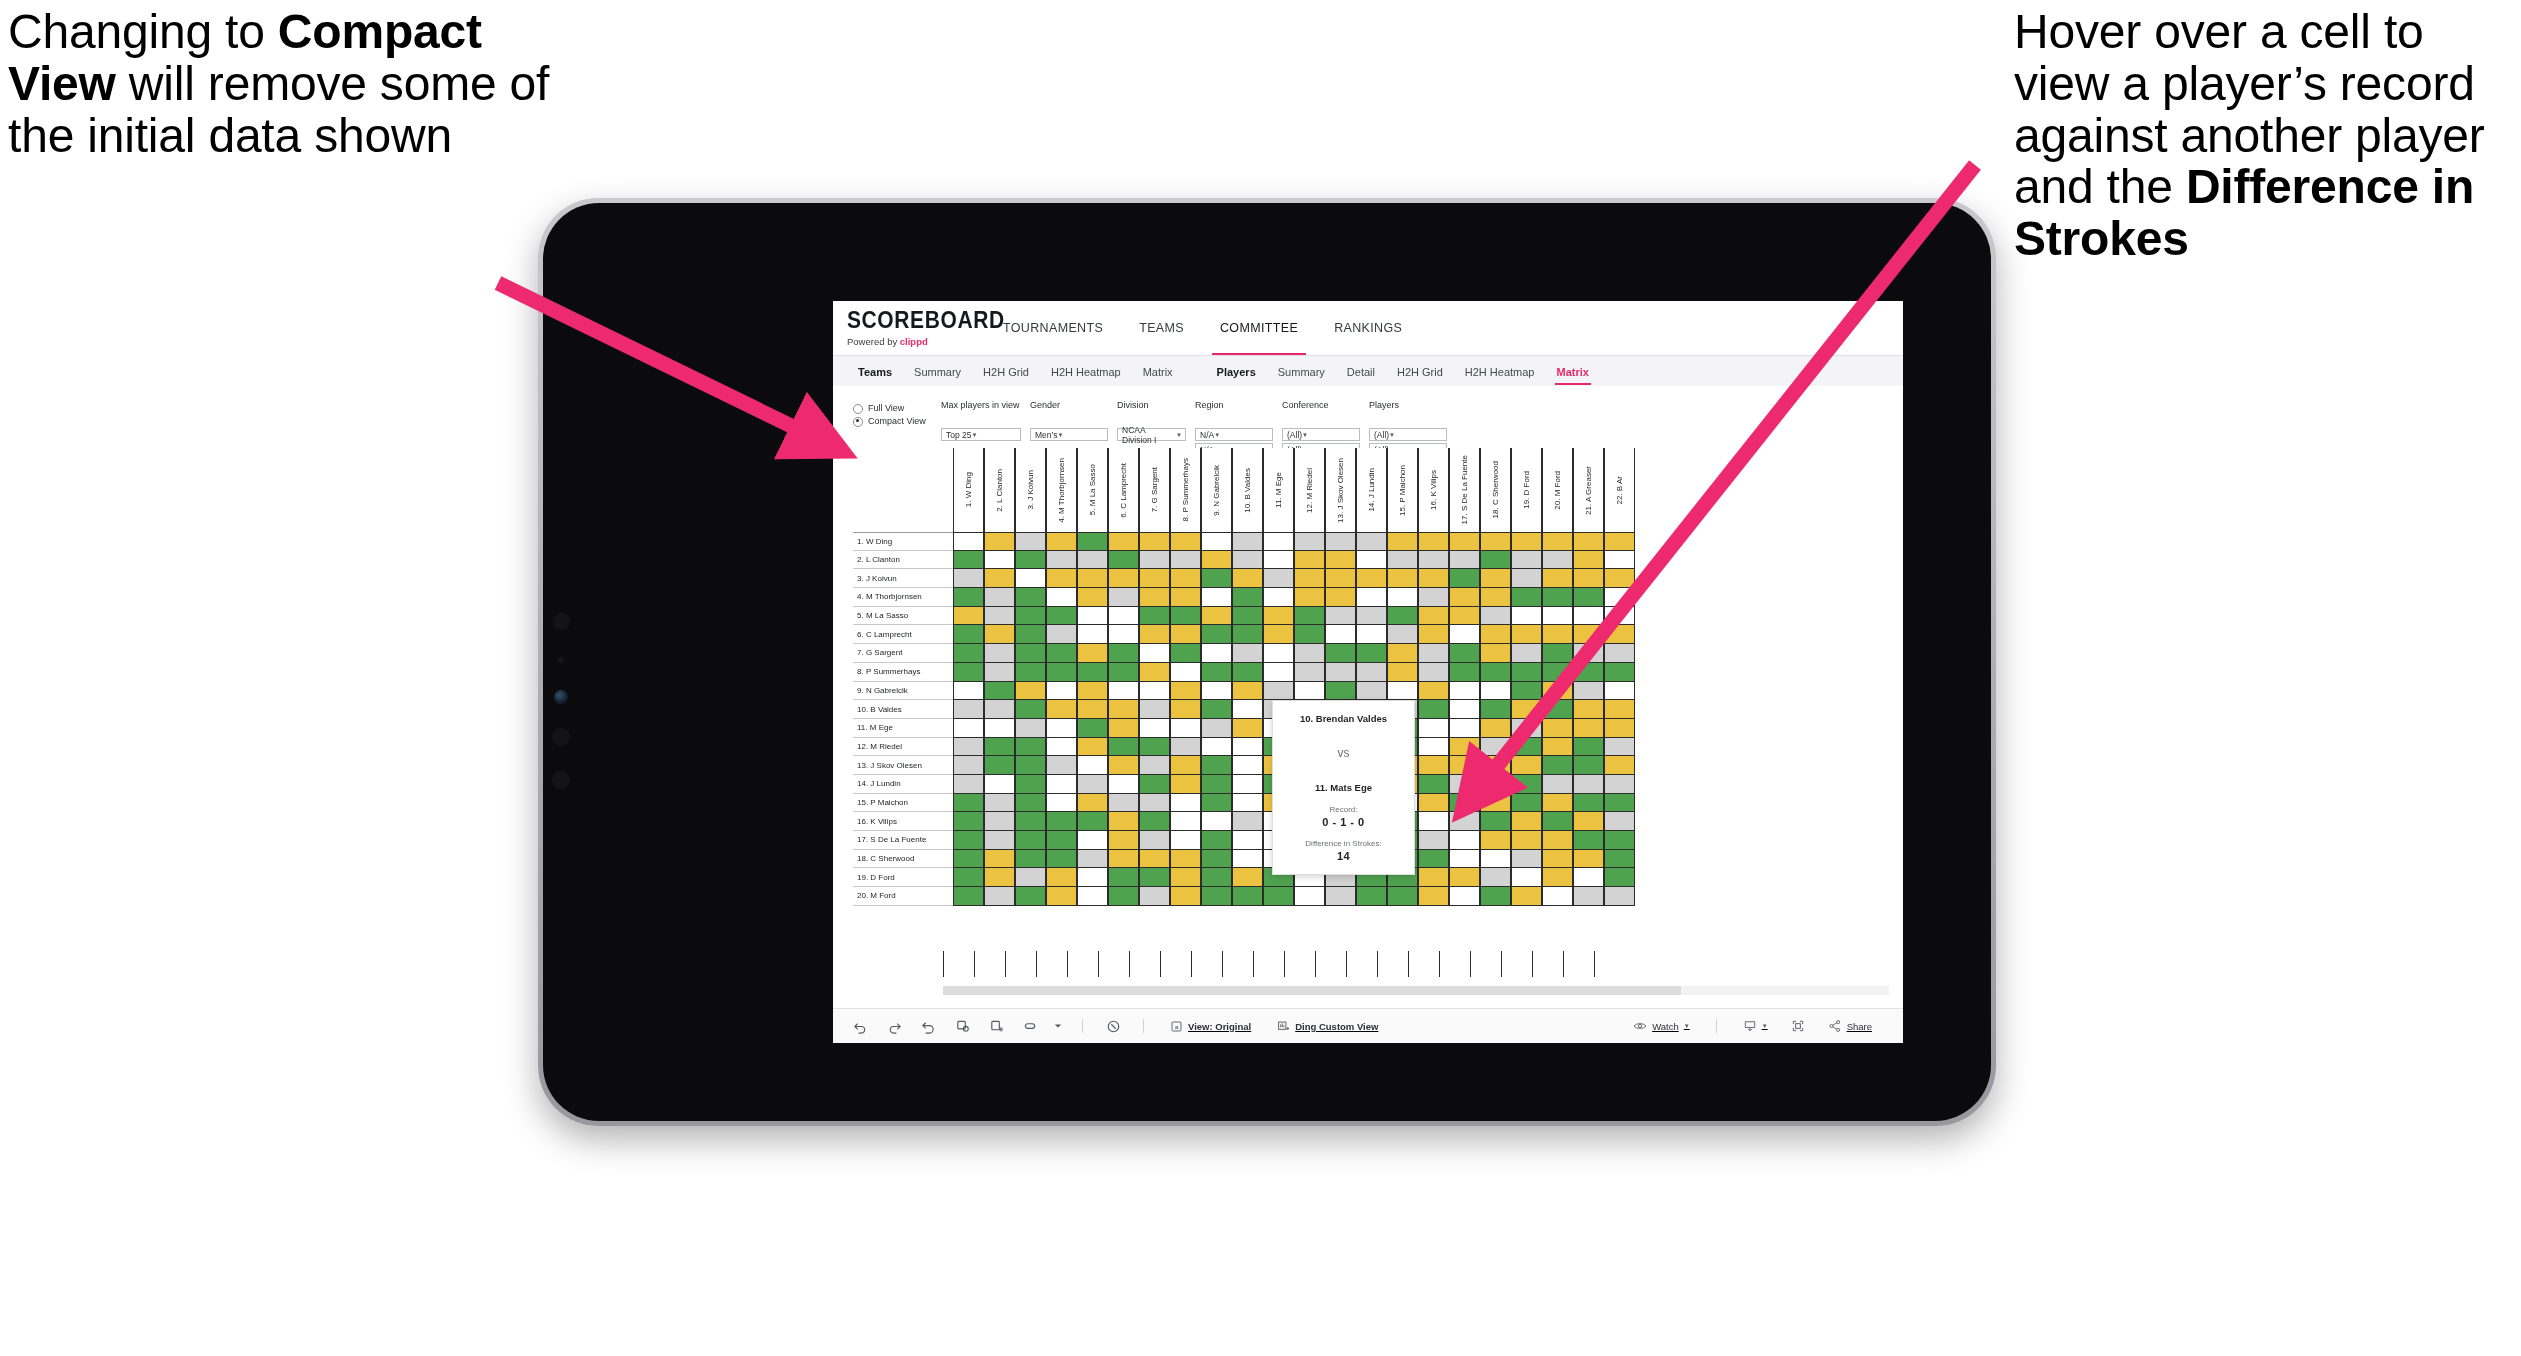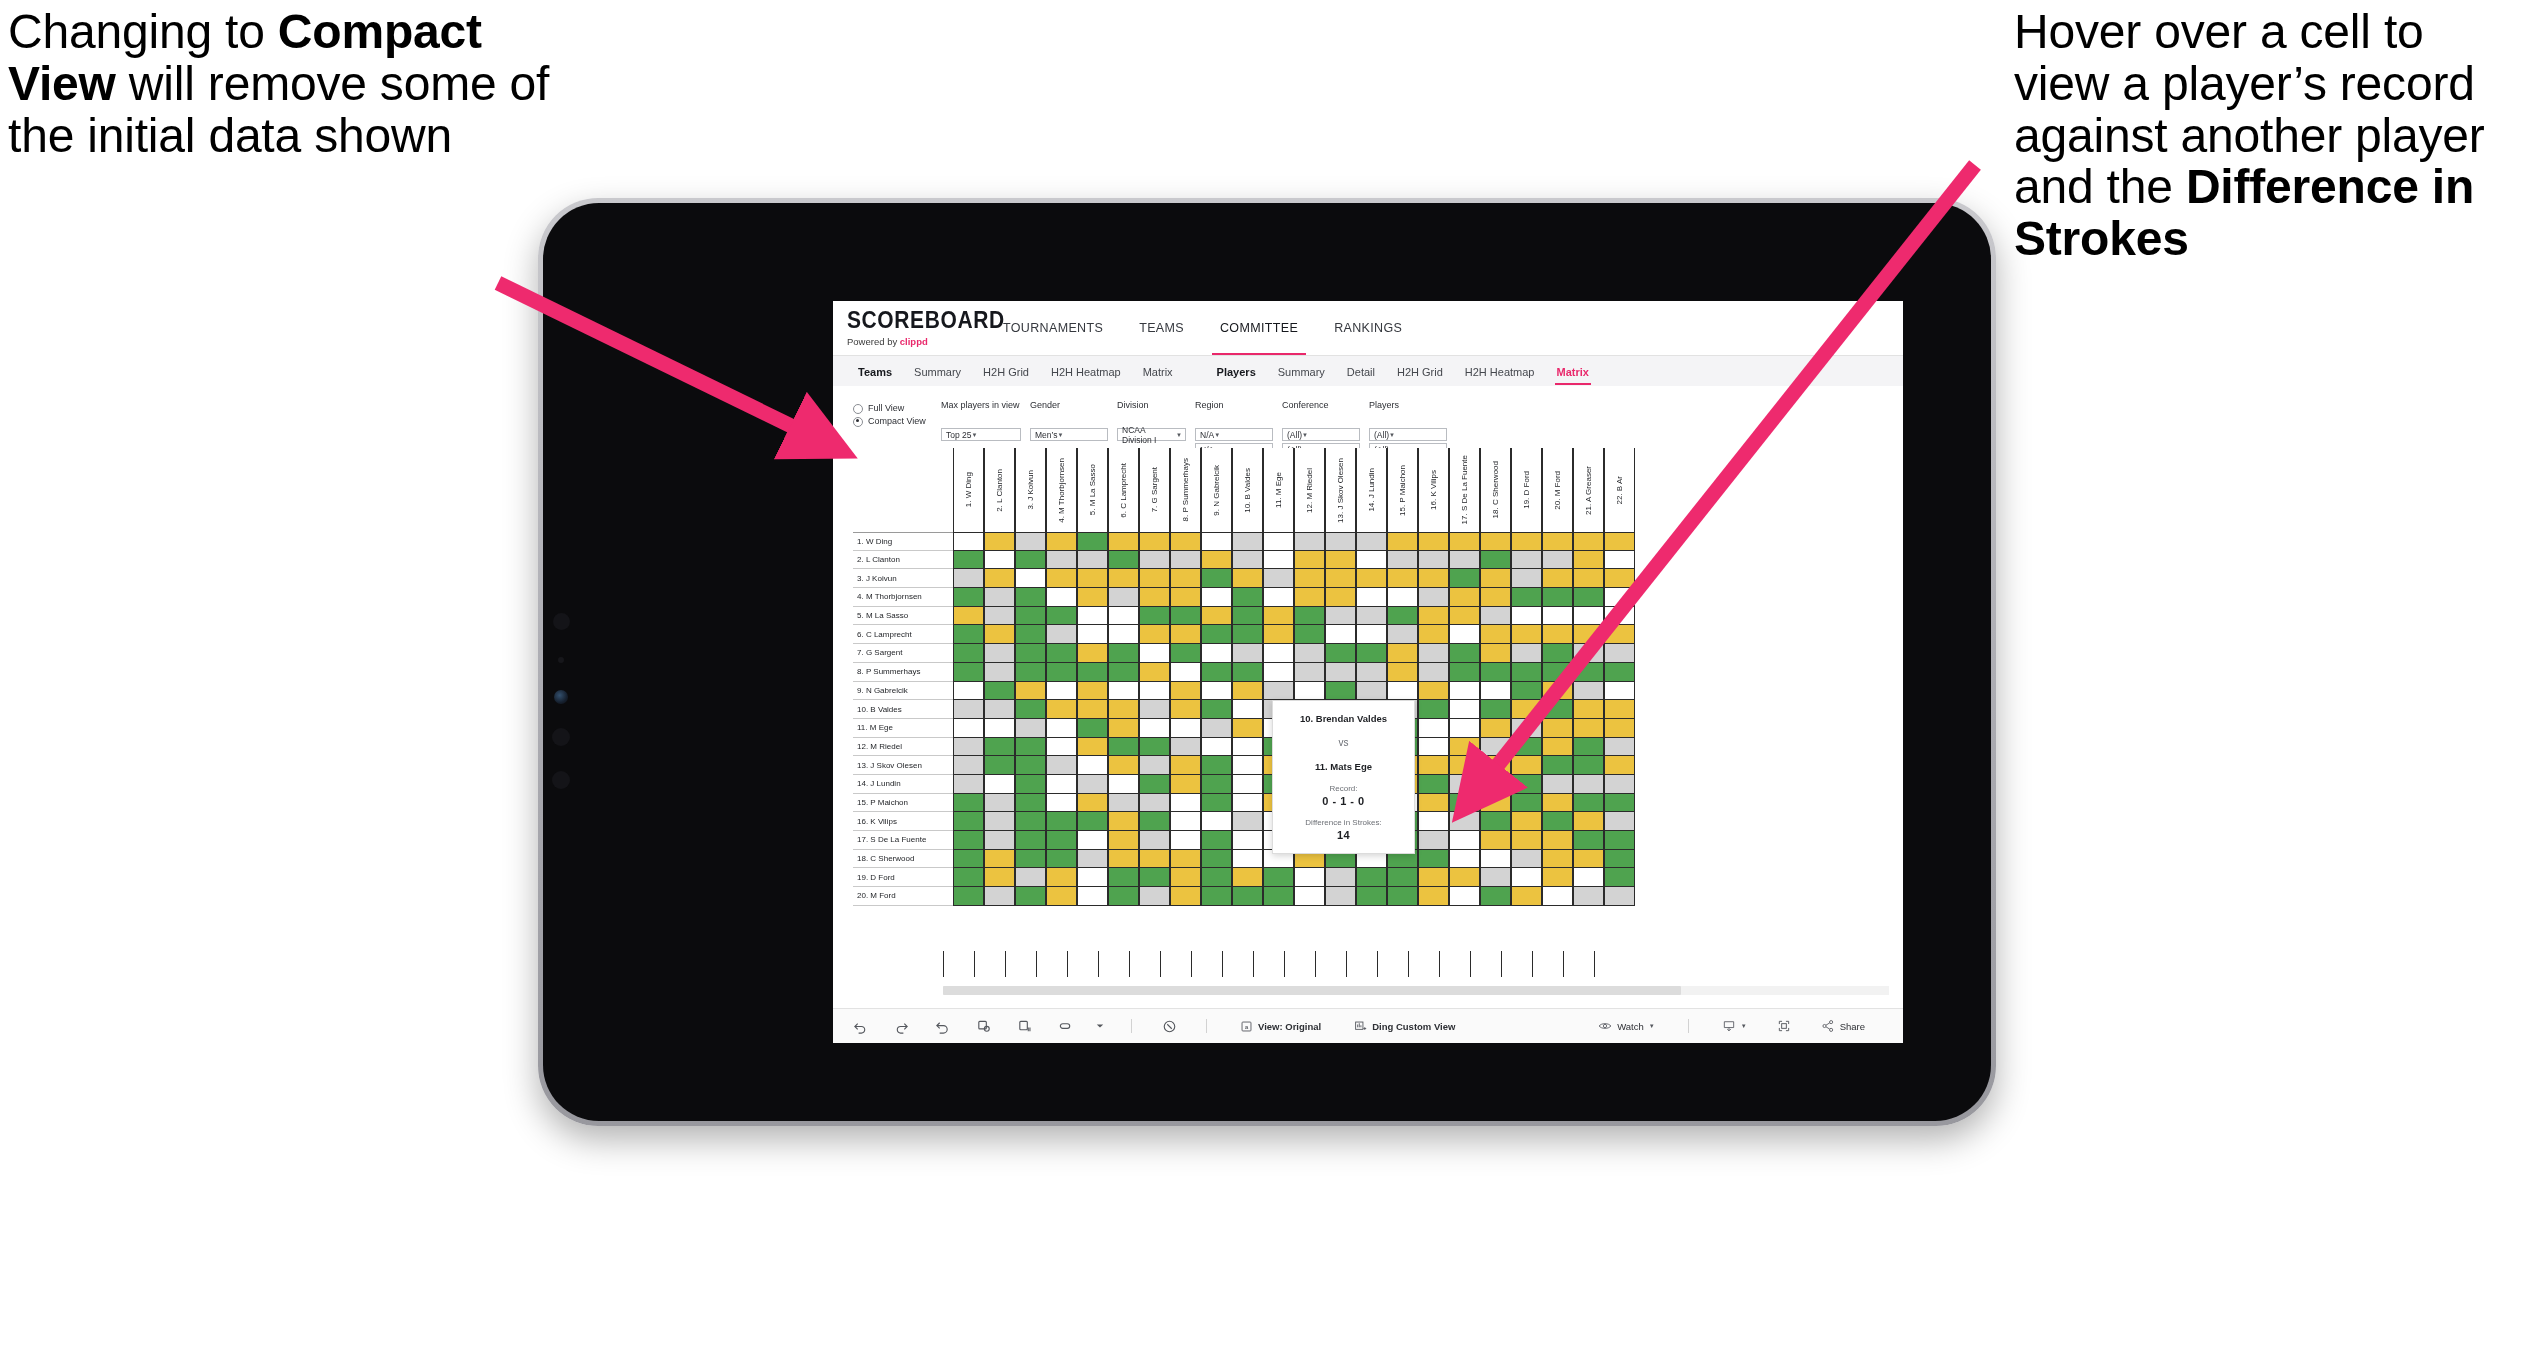--- a/index.html
+++ b/index.html
@@ -91,27 +91,27 @@
   .tail{width:31px;flex:none;border-left:1.6px solid #2b2b2b;box-sizing:border-box;height:26px;}
 
   
   #hscroll{position:absolute;left:100px;right:4px;bottom:8px;height:9px;background:#f2f2f2;}
   #hthumb{position:absolute;left:0;top:0;height:9px;width:78%;background:#dcdcdc;border-radius:1px;}
 
   
   #tooltip{position:absolute;left:429px;top:306px;width:125px;background:#fff;border:1px solid #dcdcdc;
            box-shadow:0 2px 7px rgba(0,0,0,.17);padding:11px 8px 12px;text-align:center;z-index:9;}
   #tooltip .tname{font-size:9.5px;font-weight:700;color:#1d1f23;line-height:13px;}
-  #tooltip .tvs{font-size:10px;color:#6d7076;margin:12px 0;}
+  #tooltip .tvs{font-size:12px;color:#6d7076;margin:21px 0;}
   #tooltip .tlab{font-size:8px;color:#6d7076;margin-top:11px;}
   #tooltip .tval{font-size:11px;font-weight:700;color:#1d1f23;letter-spacing:.5px;margin-top:2px;}
 
   
   #toolbar{position:absolute;left:0;right:0;bottom:0;height:34px;background:#fafafa;border-top:1px solid #e2e2e2;
-           display:flex;align-items:center;padding-left:14px;gap:15px;}
+           display:flex;align-items:center;padding-left:14px;gap:8px;text-decoration:underline;}
   .tbtn{width:26px;height:26px;display:flex;align-items:center;justify-content:center;cursor:pointer;color:#54575d;}
   .tbsep{width:1px;height:14px;background:#d2d2d2;margin:0 9px;}
   .tbitem{display:flex;align-items:center;gap:5px;font-size:9.5px;color:#2d2f34;font-weight:700;cursor:pointer;padding:0 9px;}
   .tbitem.norm{font-weight:400;justify-content:flex-end;}
   .tbspace{flex:1;}
   svg{display:block;}
 
   
   #arrows{position:absolute;left:0;top:0;width:2521px;height:1356px;pointer-events:none;}
 </style>

